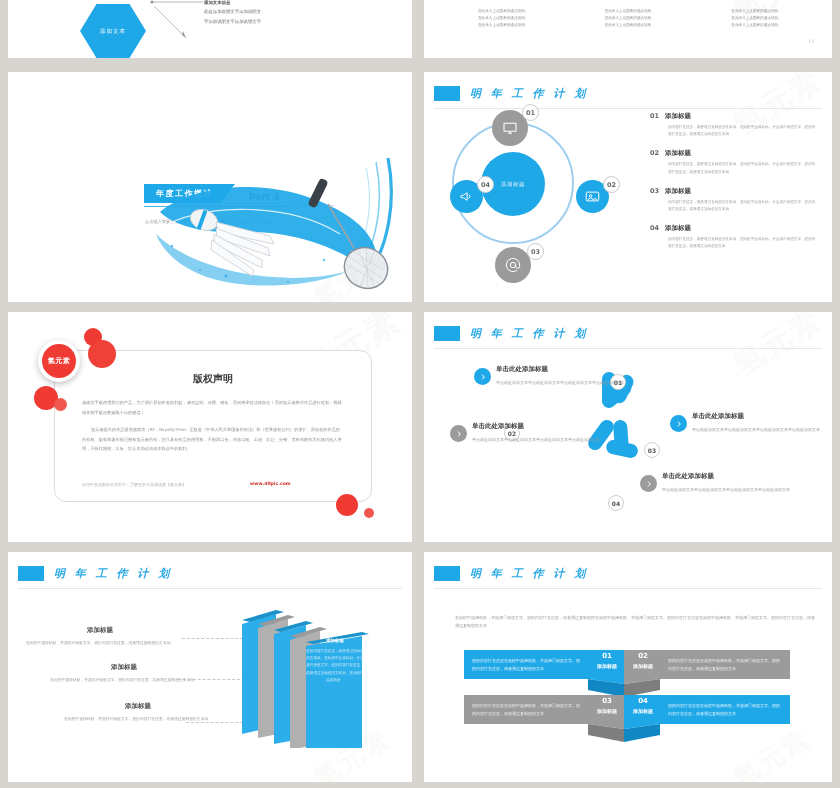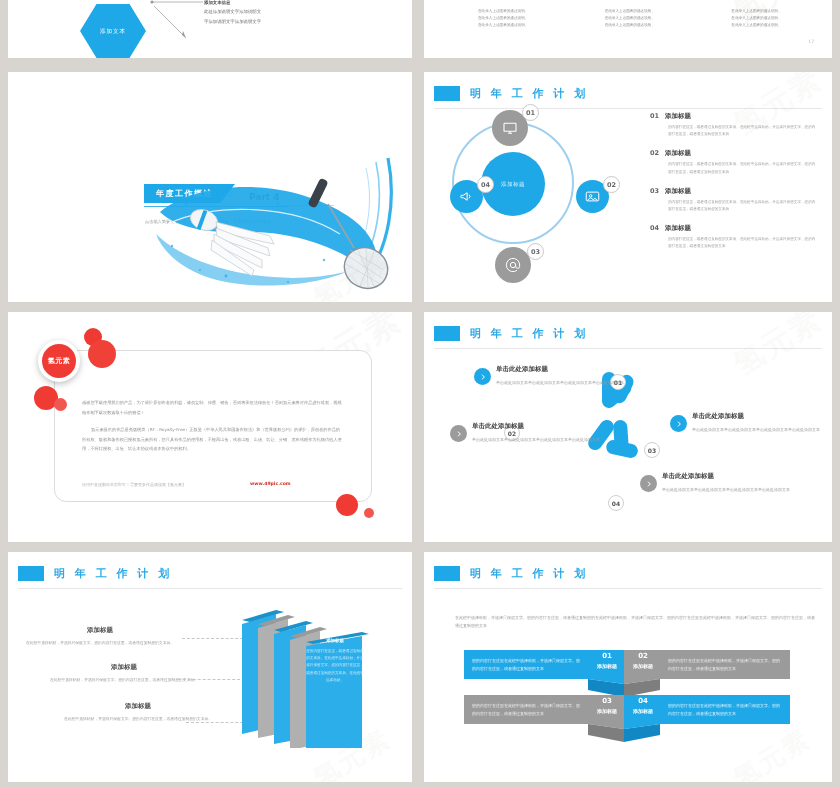--- a/index.html
+++ b/index.html
@@ -33,21 +33,21 @@
     color: rgba(120,115,110,0.10);
     transform: rotate(-32deg);
     letter-spacing: 2px;
     pointer-events: none;
     white-space: nowrap;
   }
   .wm.tr { right: 6px; top: 10px; }
   .wm.br { right: 18px; bottom: 6px; font-size: 26px; }
 
   
-  .head { position: absolute; display: flex; align-items: center; }
+  .head { position: absolute; display: flex; align-items: center; font-style: italic; }
   .head .sq {
     width: 26px; height: 15px; background: #1FA8E8; margin-right: 10px;
     flex: 0 0 auto;
   }
   .head .ht {
     color: #2aa9e6; font-size: 11px; font-weight: bold; letter-spacing: 3px;
     white-space: nowrap;
   }
   .hrule { position: absolute; left: 10px; right: 10px; height: 1px; background: #e7e7e7; }
 
@@ -336,20 +336,21 @@
         </div>
       <div class="bd">的内容打在这里，或者通过复制您的文本后。在此框中选择粘贴，并选择只保留文字。您的内容打在这里，或者通过复制您的文本</div>
     </div>
   </div>
 
   <div class="slide left row2">
     <div class="wm tr" style="opacity:.45;font-size:34px;">氢元素</div>
   </div>
 
   <div class="cpbox"></div>
+  <div class="cptitle" style="left:54px;width:318px;top:372px;">版权声明</div>
   <div class="cpp1" style="left:82px;width:262px;top:398px;">感谢您下载使用我们的产品，为了保护原创作者的利益，请勿复制、传播、销售，否则将承担法律责任！否则氢元素将对作品进行维权，视规格作相下载次数索取十倍的赔偿！</div>
   <div class="cpp2" style="left:82px;width:262px;top:425px;">氢元素提供的作品是免版税类（RF：Royalty-Free）正版受《中华人民共和国著作权法》和《世界版权公约》的保护，原创者的作品的所有权、版权和著作权已授权氢元素所有，您只具有作品的使用权，不能再出售，或者出租、出借、转让、分销、发布或赠作为礼物供他人使用，不得转授权、出售、转让本协议或者本协议中的权利。</div>
   <div class="cpfoot" style="left:82px;top:482px;">使用中直接删除本页即可！需要更多作品请搜索【氢元素】</div>
   <div class="cpurl" style="left:250px;top:481px;">www.49pic.com</div>
 
   <div class="rcirc" style="left:84px;top:328px;width:18px;height:18px;background:#ee3a32;"></div>
   <div class="rcirc" style="left:88px;top:340px;width:28px;height:28px;background:#f04139;"></div>
   <div class="rcirc" style="left:34px;top:386px;width:24px;height:24px;background:#ef3b33;"></div>
   <div class="rcirc" style="left:54px;top:398px;width:13px;height:13px;background:#f2574f;"></div>
   <div class="logo">

